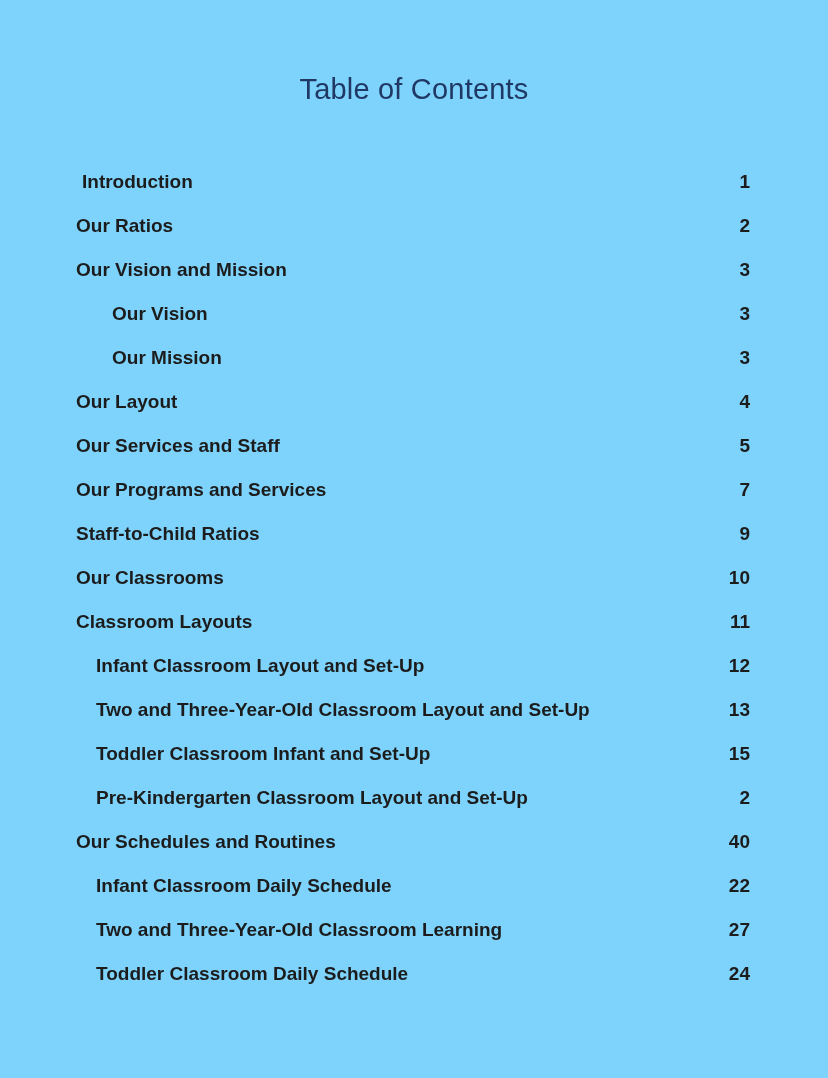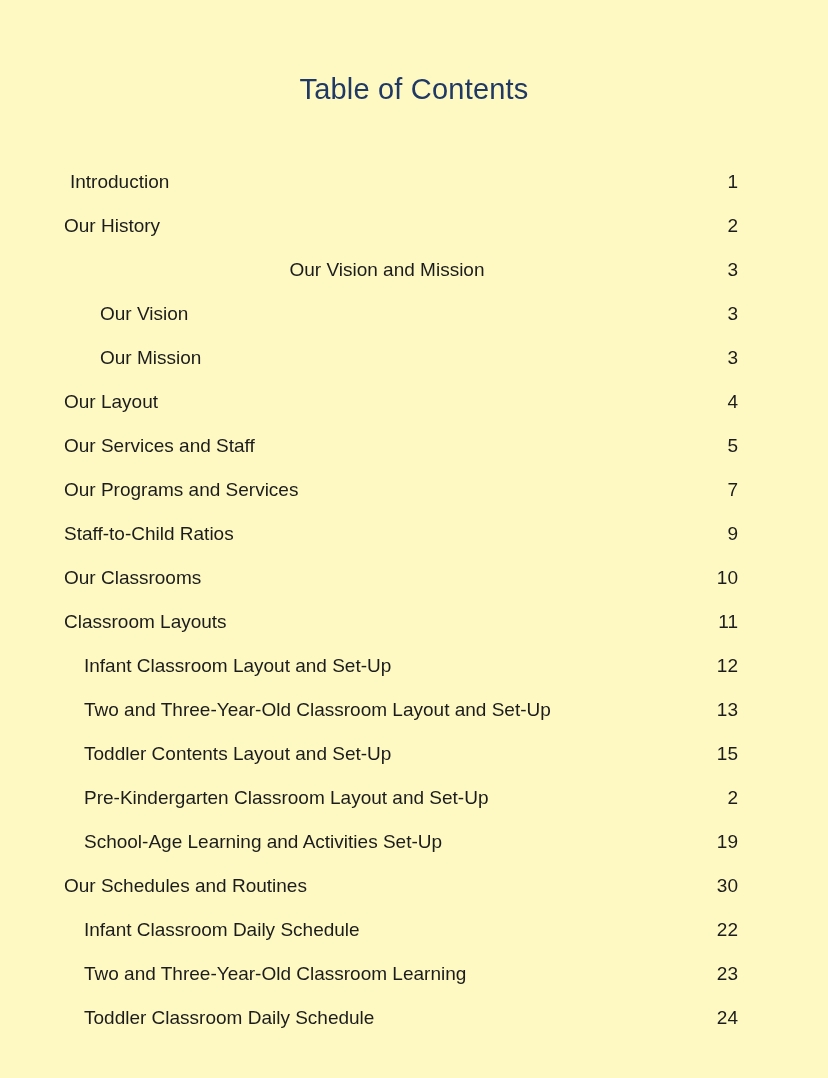--- a/index.html
+++ b/index.html
@@ -21,22 +21,23 @@
     left: 0;
     width: 100%;
     text-align: center;
     font-size: 29px;
     font-weight: 400;
     letter-spacing: 0.2px;
   }
   .toc-list {
     position: absolute;
     top: 160px;
-    left: 64px;
+    left: 76px;
     width: 674px; 
+    font-weight: bold;
   }
   .toc-row {
     display: flex;
     justify-content: space-between;
     align-items: center;
     height: 44px;
     font-size: 19px;
     line-height: 44px;
     white-space: nowrap;
   }
@@ -46,34 +47,34 @@
   }
   .toc-page {
     flex: 0 0 auto;
     text-align: right;
     min-width: 28px;
   }
 </style>
 </head>
 <body>
 
-<div class="page" style="background: #fef9c3;">
+<div class="page" style="background: #7dd3fc;">
   <div class="doc-title" style="color: rgb(31, 56, 100);">Table of Contents</div>
 
   <div class="toc-list" id="toc-list" style="color: rgb(28, 28, 28);">
       <div class="toc-row">
         <span class="toc-label" style="padding-left: 6px;">Introduction</span>
         <span class="toc-page">1</span>
       </div>
       <div class="toc-row">
-        <span class="toc-label" style="padding-left: 0px;">Our History</span>
+        <span class="toc-label" style="padding-left: 0px;">Our Ratios</span>
         <span class="toc-page">2</span>
       </div>
       <div class="toc-row">
-        <span class="toc-label" style="padding-left: 0px; text-align: center;">Our Vision and Mission</span>
+        <span class="toc-label" style="padding-left: 0px;">Our Vision and Mission</span>
         <span class="toc-page">3</span>
       </div>
       <div class="toc-row">
         <span class="toc-label" style="padding-left: 36px;">Our Vision</span>
         <span class="toc-page">3</span>
       </div>
       <div class="toc-row">
         <span class="toc-label" style="padding-left: 36px;">Our Mission</span>
         <span class="toc-page">3</span>
       </div>
@@ -103,41 +104,37 @@
       </div>
       <div class="toc-row">
         <span class="toc-label" style="padding-left: 20px;">Infant Classroom Layout and Set-Up</span>
         <span class="toc-page">12</span>
       </div>
       <div class="toc-row">
         <span class="toc-label" style="padding-left: 20px;">Two and Three-Year-Old Classroom Layout and Set-Up</span>
         <span class="toc-page">13</span>
       </div>
       <div class="toc-row">
-        <span class="toc-label" style="padding-left: 20px;">Toddler Contents Layout and Set-Up</span>
+        <span class="toc-label" style="padding-left: 20px;">Toddler Classroom Infant and Set-Up</span>
         <span class="toc-page">15</span>
       </div>
       <div class="toc-row">
         <span class="toc-label" style="padding-left: 20px;">Pre-Kindergarten Classroom Layout and Set-Up</span>
         <span class="toc-page">2</span>
       </div>
       <div class="toc-row">
-        <span class="toc-label" style="padding-left: 20px;">School-Age Learning and Activities Set-Up</span>
-        <span class="toc-page">19</span>
-      </div>
-      <div class="toc-row">
         <span class="toc-label" style="padding-left: 0px;">Our Schedules and Routines</span>
-        <span class="toc-page">30</span>
+        <span class="toc-page">40</span>
       </div>
       <div class="toc-row">
         <span class="toc-label" style="padding-left: 20px;">Infant Classroom Daily Schedule</span>
         <span class="toc-page">22</span>
       </div>
       <div class="toc-row">
         <span class="toc-label" style="padding-left: 20px;">Two and Three-Year-Old Classroom Learning</span>
-        <span class="toc-page">23</span>
+        <span class="toc-page">27</span>
       </div>
       <div class="toc-row">
         <span class="toc-label" style="padding-left: 20px;">Toddler Classroom Daily Schedule</span>
         <span class="toc-page">24</span>
       </div>
     </div>
 </div>
 
 </body></html>

